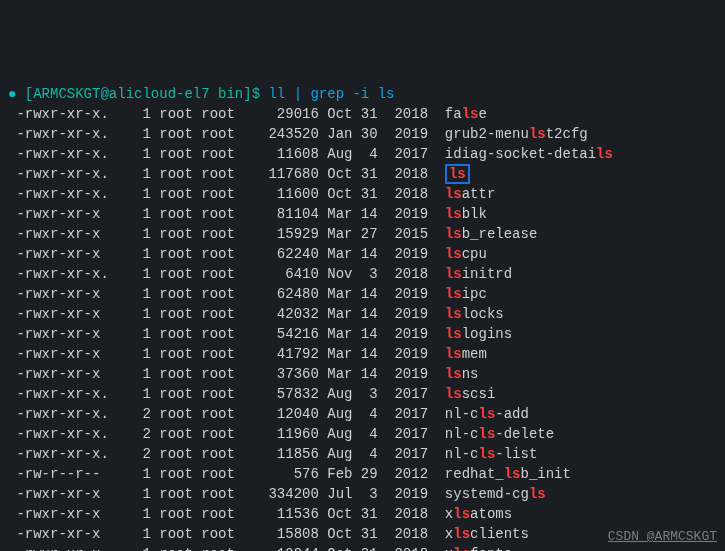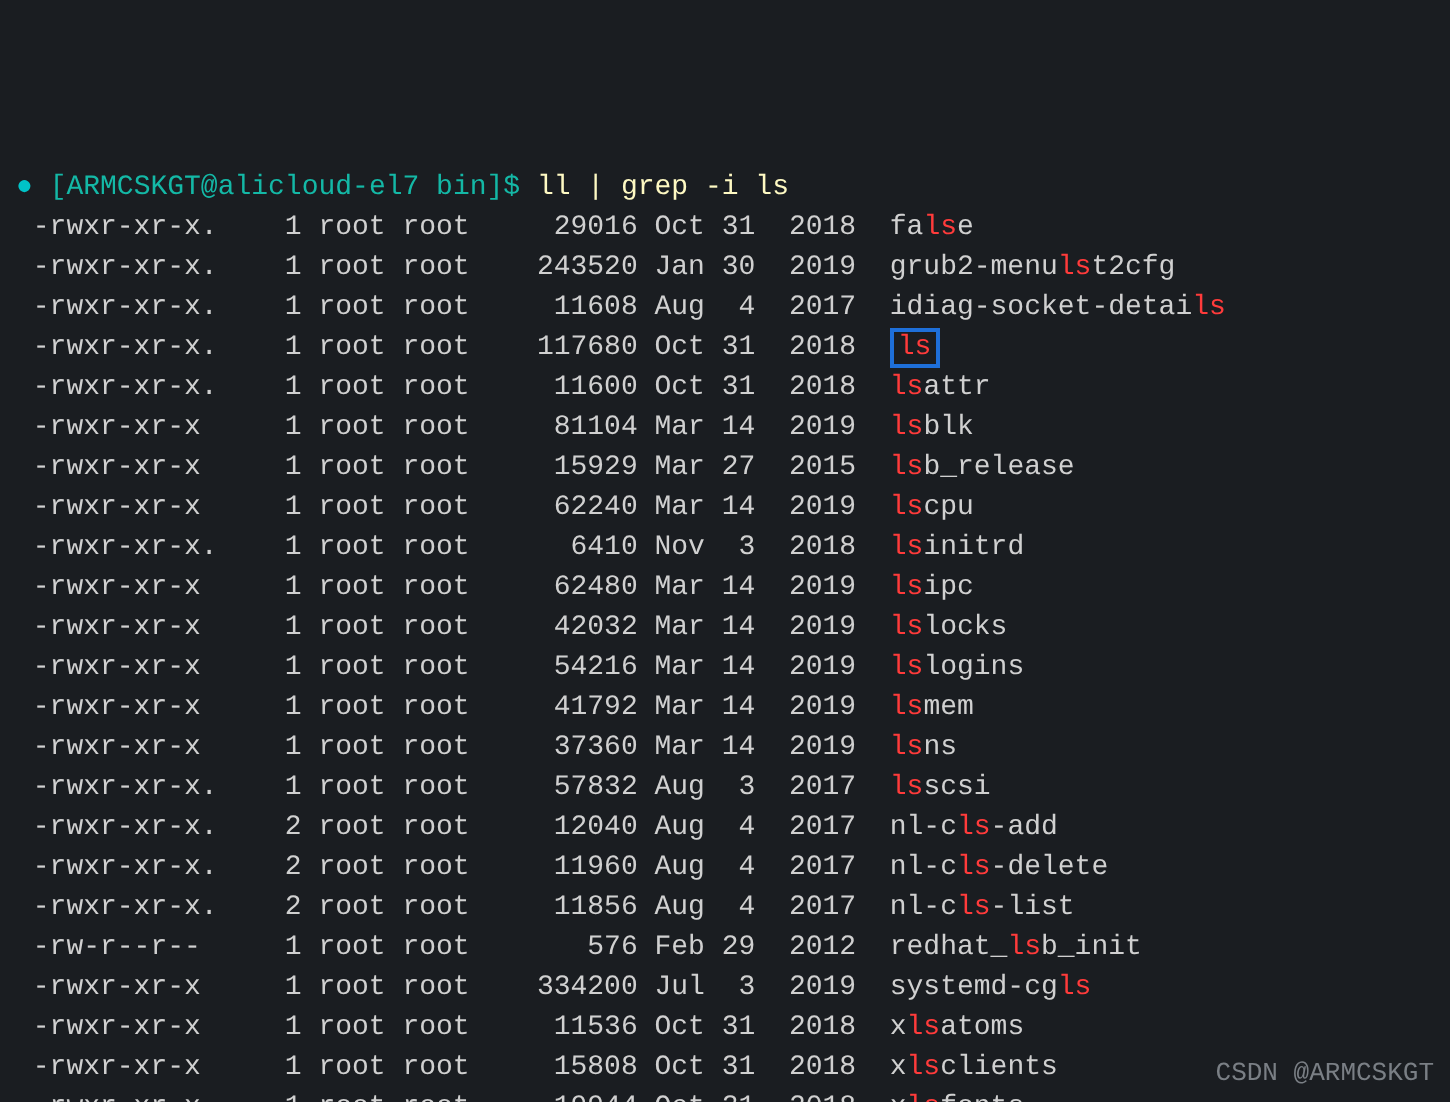--- a/index.html
+++ b/index.html
@@ -12,34 +12,35 @@
     padding: 4px 8px;
     white-space: pre;
     position: relative;
     width: 725px;
     height: 551px;
     overflow: hidden;
   }
   .line { display: block; }
   .prompt-dot { color: #00c2c7; }
   .prompt-text { color: #14b8a6; }
-  .cmd { color: #fef9c3; }
-  .hl { color: #ff3b3b; font-weight: normal; }
+  .cmd { color: #0ea5e9; }
+  .hl { color: #ff3b3b; font-weight: bold; }
   .box {
     border: 2px solid #1e6fd9;
     padding: 0 2px;
     display: inline-block;
     line-height: 16px;
   }
   .watermark {
     position: absolute;
     right: 8px;
     bottom: 4px;
     color: #7a7f85;
     font-size: 13px;
+    text-decoration: underline;
   }
 </style>
 </head>
 <body>
 
 
 
 <div id="out"><span class="line"><span class="prompt-dot">●</span> <span class="prompt-text">[ARMCSKGT@alicloud-el7 bin]$ </span><span class="cmd">ll | grep -i ls</span></span><span class="line"> -rwxr-xr-x.    1 root root     29016 Oct 31  2018  fa<span class="hl">ls</span>e</span><span class="line"> -rwxr-xr-x.    1 root root    243520 Jan 30  2019  grub2-menu<span class="hl">ls</span>t2cfg</span><span class="line"> -rwxr-xr-x.    1 root root     11608 Aug  4  2017  idiag-socket-detai<span class="hl">ls</span></span><span class="line"> -rwxr-xr-x.    1 root root    117680 Oct 31  2018  <span class="box"><span class="hl">ls</span></span></span><span class="line"> -rwxr-xr-x.    1 root root     11600 Oct 31  2018  <span class="hl">ls</span>attr</span><span class="line"> -rwxr-xr-x     1 root root     81104 Mar 14  2019  <span class="hl">ls</span>blk</span><span class="line"> -rwxr-xr-x     1 root root     15929 Mar 27  2015  <span class="hl">ls</span>b_release</span><span class="line"> -rwxr-xr-x     1 root root     62240 Mar 14  2019  <span class="hl">ls</span>cpu</span><span class="line"> -rwxr-xr-x.    1 root root      6410 Nov  3  2018  <span class="hl">ls</span>initrd</span><span class="line"> -rwxr-xr-x     1 root root     62480 Mar 14  2019  <span class="hl">ls</span>ipc</span><span class="line"> -rwxr-xr-x     1 root root     42032 Mar 14  2019  <span class="hl">ls</span>locks</span><span class="line"> -rwxr-xr-x     1 root root     54216 Mar 14  2019  <span class="hl">ls</span>logins</span><span class="line"> -rwxr-xr-x     1 root root     41792 Mar 14  2019  <span class="hl">ls</span>mem</span><span class="line"> -rwxr-xr-x     1 root root     37360 Mar 14  2019  <span class="hl">ls</span>ns</span><span class="line"> -rwxr-xr-x.    1 root root     57832 Aug  3  2017  <span class="hl">ls</span>scsi</span><span class="line"> -rwxr-xr-x.    2 root root     12040 Aug  4  2017  nl-c<span class="hl">ls</span>-add</span><span class="line"> -rwxr-xr-x.    2 root root     11960 Aug  4  2017  nl-c<span class="hl">ls</span>-delete</span><span class="line"> -rwxr-xr-x.    2 root root     11856 Aug  4  2017  nl-c<span class="hl">ls</span>-list</span><span class="line"> -rw-r--r--     1 root root       576 Feb 29  2012  redhat_<span class="hl">ls</span>b_init</span><span class="line"> -rwxr-xr-x     1 root root    334200 Jul  3  2019  systemd-cg<span class="hl">ls</span></span><span class="line"> -rwxr-xr-x     1 root root     11536 Oct 31  2018  x<span class="hl">ls</span>atoms</span><span class="line"> -rwxr-xr-x     1 root root     15808 Oct 31  2018  x<span class="hl">ls</span>clients</span><span class="line"> -rwxr-xr-x     1 root root     19944 Oct 31  2018  x<span class="hl">ls</span>fonts</span></div>
 <div class="watermark">CSDN @ARMCSKGT</div>
 

